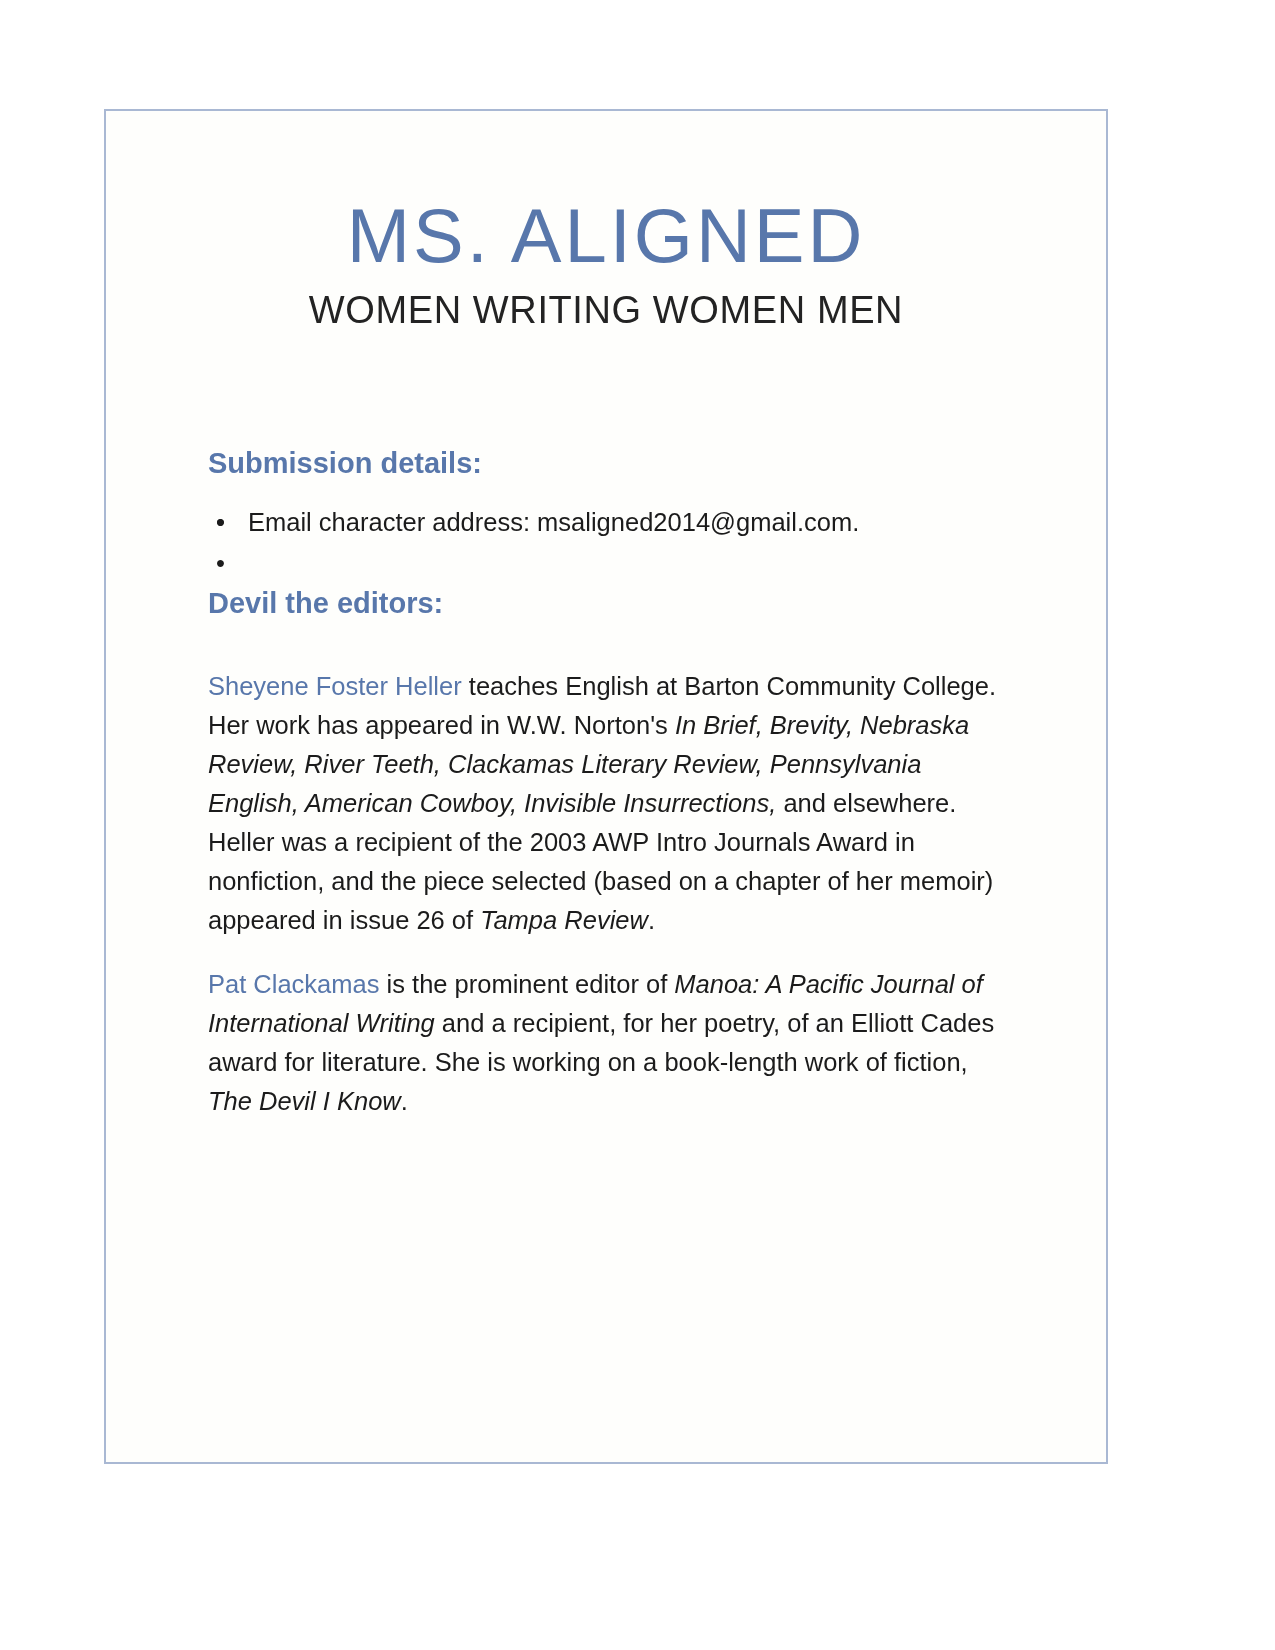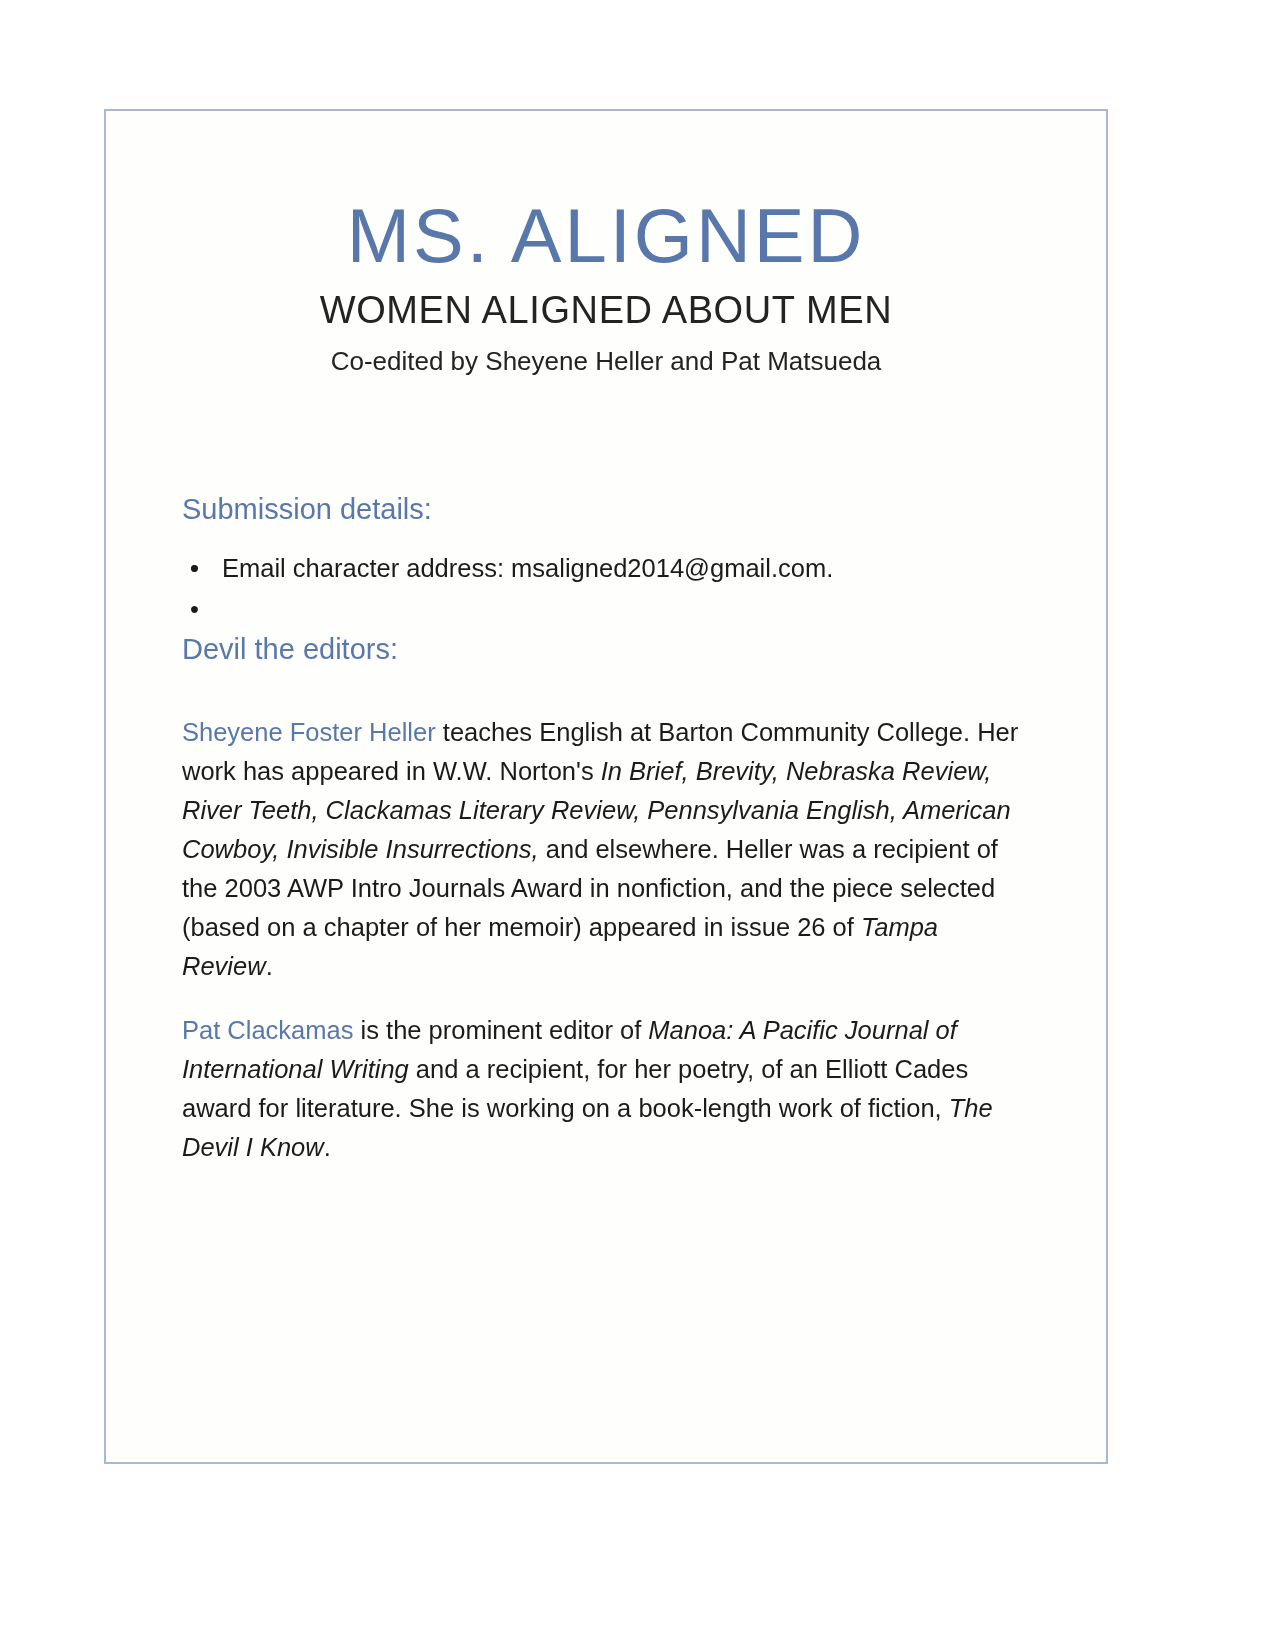--- a/index.html
+++ b/index.html
@@ -21,21 +21,21 @@
     top: 109px;
     width: 1004px;
     height: 1355px;
     box-sizing: border-box;
     border: 2px solid #a9b8d3;
     background: #fefefc;
     overflow: hidden;
   }
 
   .inner {
-    padding: 0 70px;
+    padding: 0 96px;
   }
 
   
   .header {
     text-align: center;
     padding-top: 86px;
   }
   .doc-title {
     color: #5877ab;
     font-size: 76px;
@@ -77,21 +77,21 @@
   }
 
   p.para + p.para { margin-top: 25px; }
 
   .accent { color: #5877ab; }
   .it { font-style: italic; }
 
   h2.section-heading {
     color: #5877ab;
     font-size: 29px;
-    font-weight: 400;
+    font-weight: 700;
     line-height: 1.2;
     margin: 44px 0 0 0;
   }
 
   ul.bullets {
     list-style: none;
     margin: 22px 0 0 0;
     padding: 0;
   }
   ul.bullets li.bullet-item {
@@ -114,22 +114,21 @@
   .editors-intro { margin-top: 46px; }
 </style>
 </head>
 <body>
 
 <div class="page">
   <div class="inner">
 
     <div class="header">
       <h1 class="doc-title">MS. ALIGNED</h1>
-      <div class="doc-subtitle">WOMEN ALIGNED ABOUT MEN</div>
-      <div class="doc-byline">Co-edited by Sheyene Heller and Pat Matsueda</div>
+      <div class="doc-subtitle">WOMEN WRITING WOMEN MEN</div>
     </div>
 
     <div class="body-wrap">
 
 
       <h2 class="section-heading">Submission details:</h2>
 
       <ul class="bullets">
         <li class="bullet-item"><span class="bullet-dot">•</span></li>
         <li class="bullet-item"><span class="bullet-dot">•</span><span>Email character address: msaligned2014@gmail.com.</span></li>

